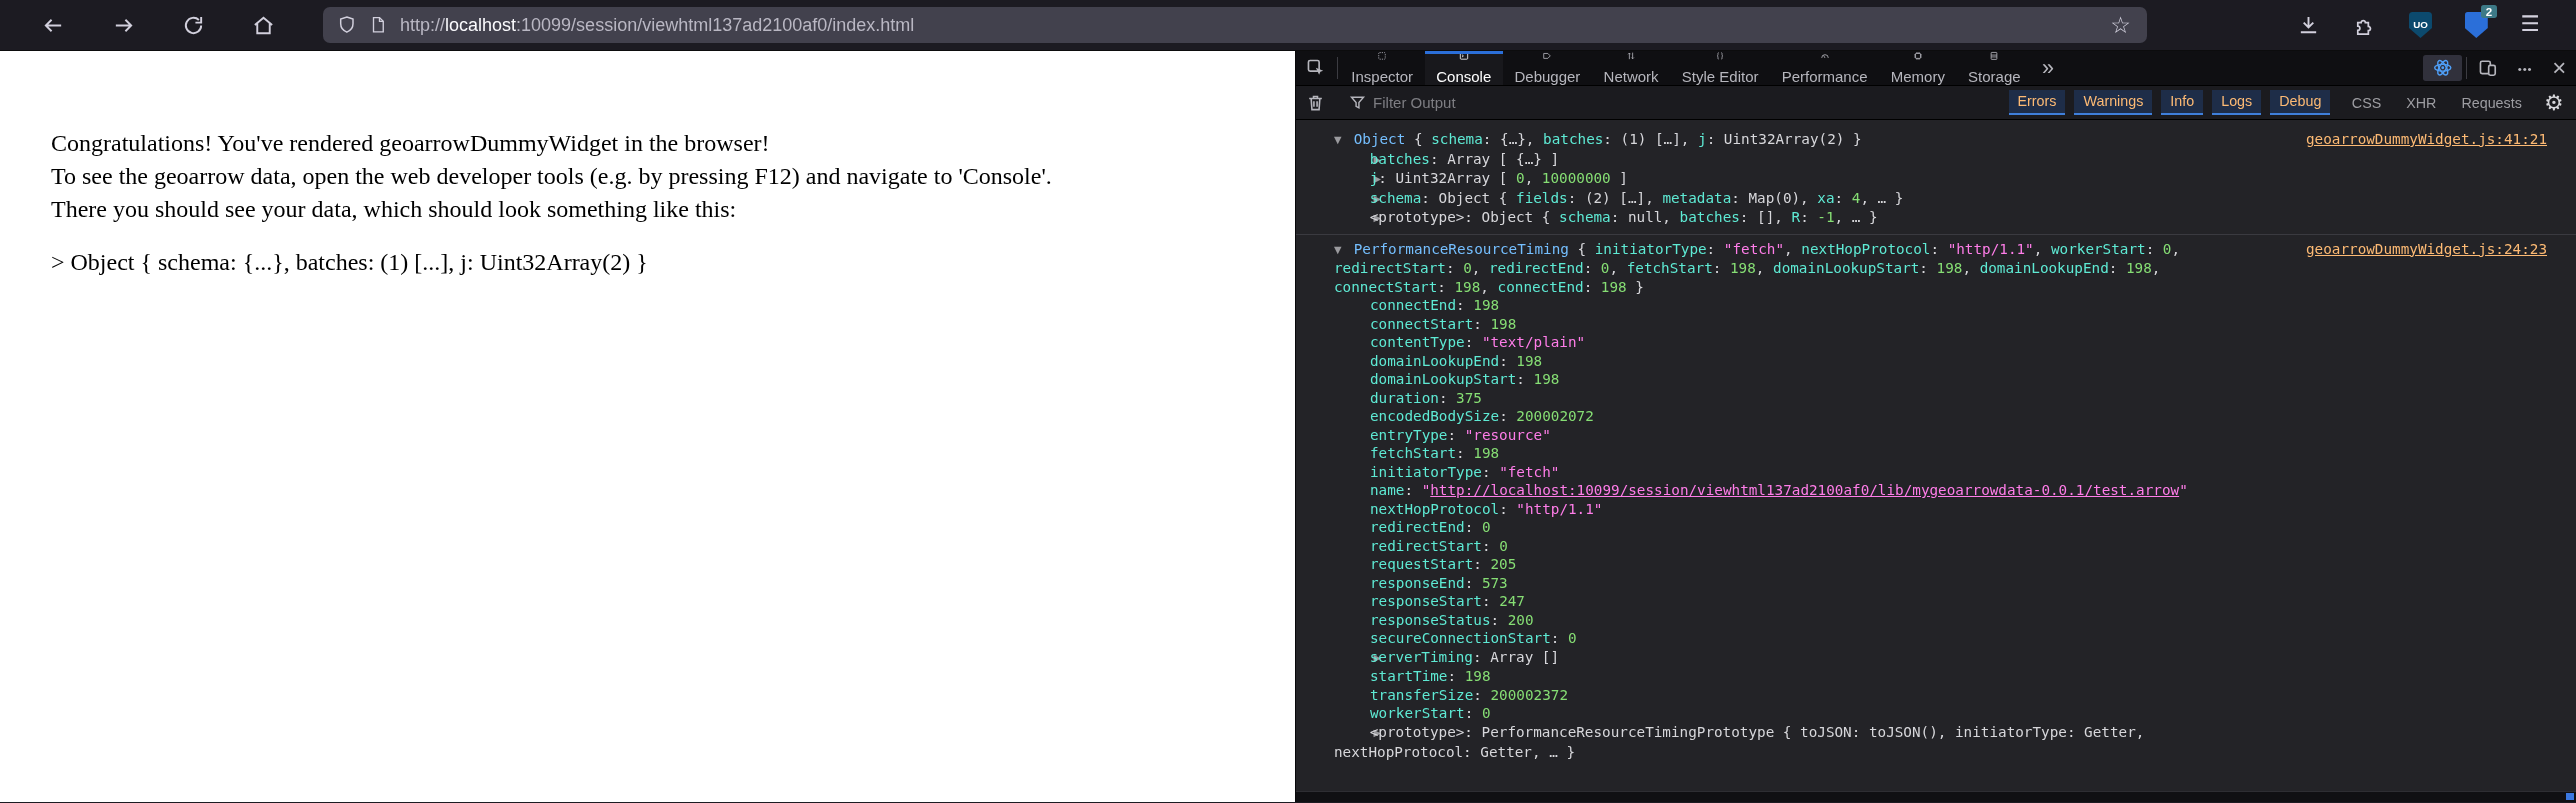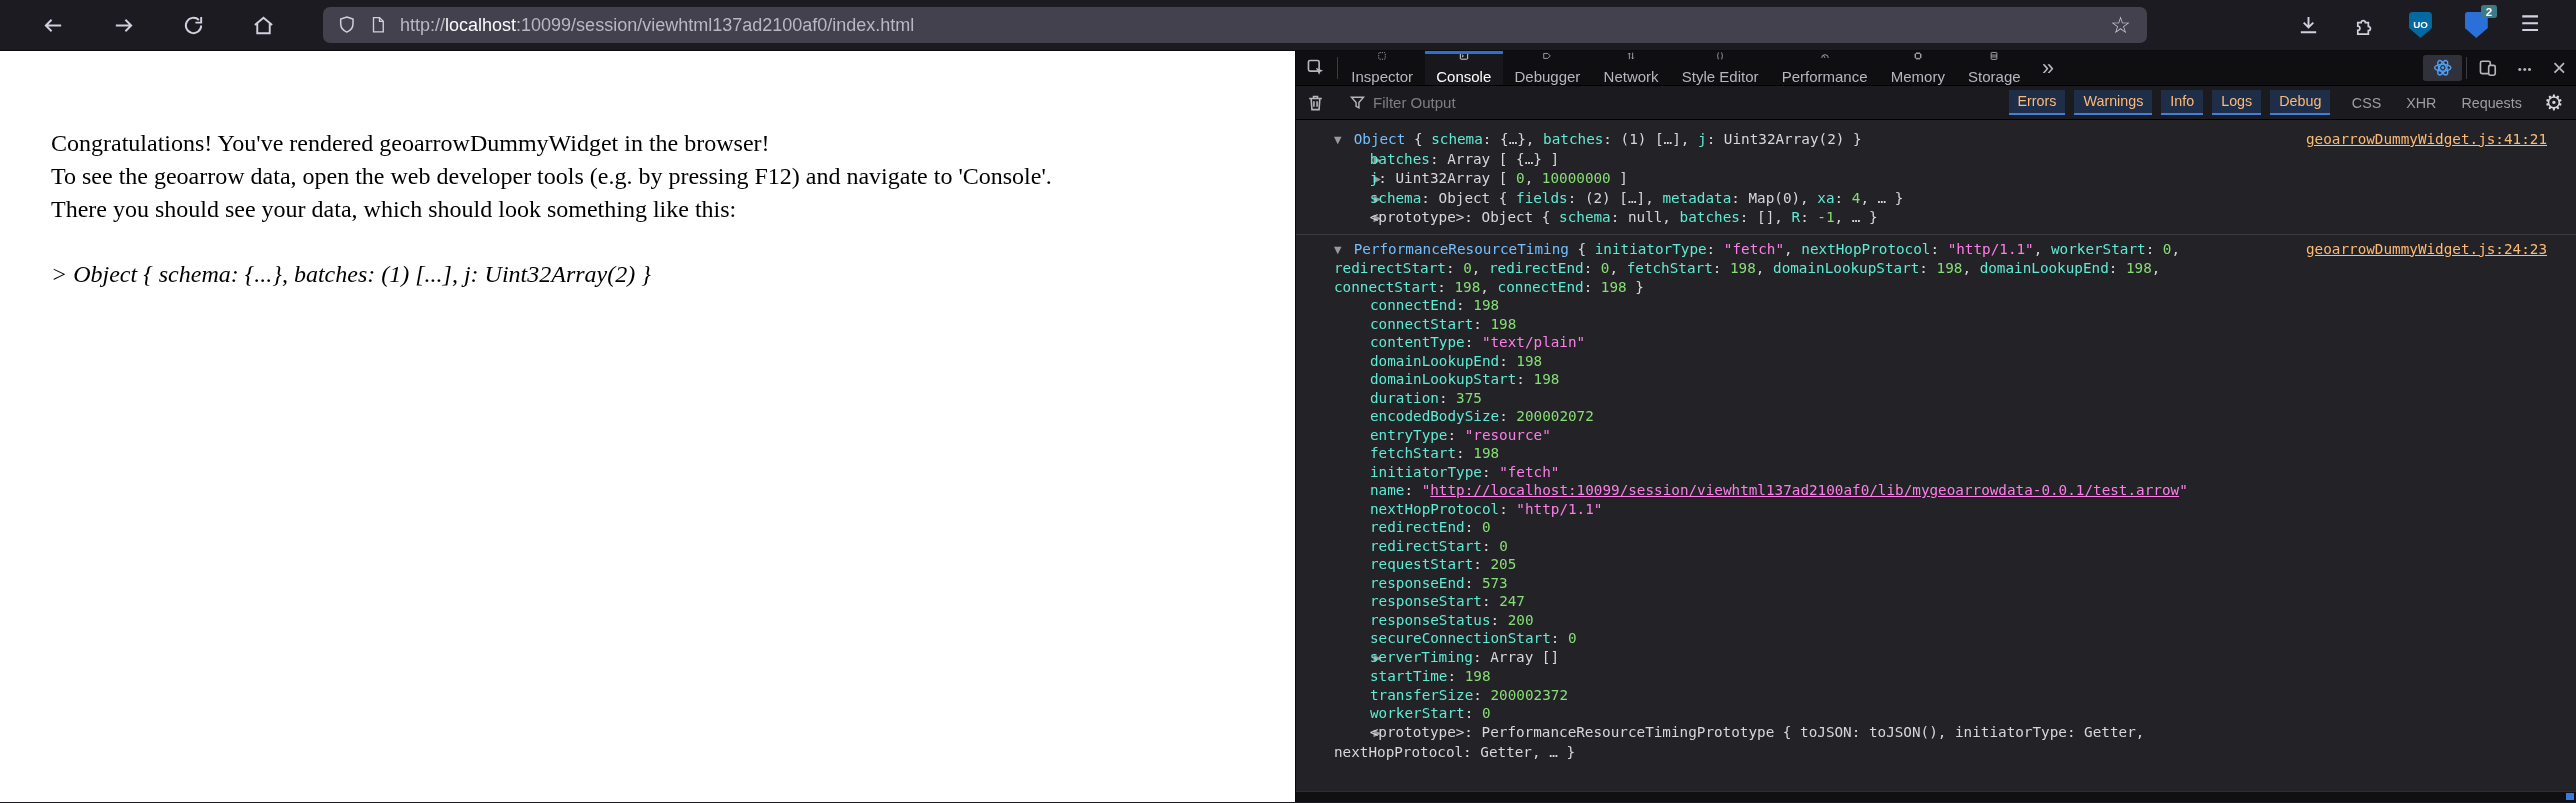--- a/index.html
+++ b/index.html
@@ -17,35 +17,35 @@
             font-size:18px; color:#b9b7c3; }
   .urlbar .icn { margin-right:12.5px; display:flex; }
   .url-text { white-space:nowrap; overflow:hidden; flex:1; }
   .url-host { color:#fbfbfe; }
   .star-btn { background:none; border:none; color:#d2d0dd; font-size:23px; line-height:1;
               padding:3.6px 7.2px; border-radius:3.6px; }
   .tb-right { width:295px; display:flex; align-items:center; justify-content:space-around;
               padding-right:19.7px; }
   .tb-btn { background:none; border:none; color:#d2d0dd; display:flex; position:relative;
             font-size:21.5px; line-height:1; align-items:center; justify-content:center; }
-  .shield-ublock { width:23px; height:26px; background:#0369a1; border-radius:3.6px 3.6px 9px 9px;
+  .shield-ublock { width:23px; height:26px; background:#0c4a6e; border-radius:3.6px 3.6px 9px 9px;
                    clip-path:polygon(0 0,100% 0,100% 62%,50% 100%,0 62%); display:flex;
                    align-items:center; justify-content:center; color:#fff; font-size:9.8px; font-weight:bold; }
   .shield-bw { width:23px; height:26px; background:#2b6fd9; border-radius:2.7px 2.7px 9px 9px;
                clip-path:polygon(0 0,100% 0,100% 62%,50% 100%,0 62%); }
   .ext-badge { position:absolute; top:-7.2px; right:-9px; background:#3d7a87; color:#fff;
                font-size:11.6px; padding:0.9px 4.5px; border-radius:2.7px; font-weight:bold; }
 
   
   .content { display:flex; height:751px; }
   .page { flex:1; background:#ffffff; color:#000;
           font-family:"Liberation Serif", serif; font-size:24px;
           padding:76px 36px 0 51px; }
   .page .intro { line-height:33px; }
-  .page .objline { margin-top:32px; line-height:33px;font-style:italic; }
+  .page .objline { margin-top:20px; line-height:33px; }
 
   
   .devtools { width:1281px; background:#232327; border-left:1.8px solid #08080a;
               display:flex; flex-direction:column; }
   .dt-tabbar { height:35px; background:#0f0f12; border-bottom:0.9px solid #000;
                display:flex; align-items:stretch; color:#b6b6bd; font-size:15px; }
   .dt-sep { width:0.9px; background:#3c3c42; margin:6.3px 1.8px; }
   .icon-btn { background:none; border:none; color:#b6b6bd; display:flex; align-items:center;
               justify-content:center; padding:0 9.8px; font-size:18px; }
   .icon-btn svg { stroke:#b6b6bd; }

